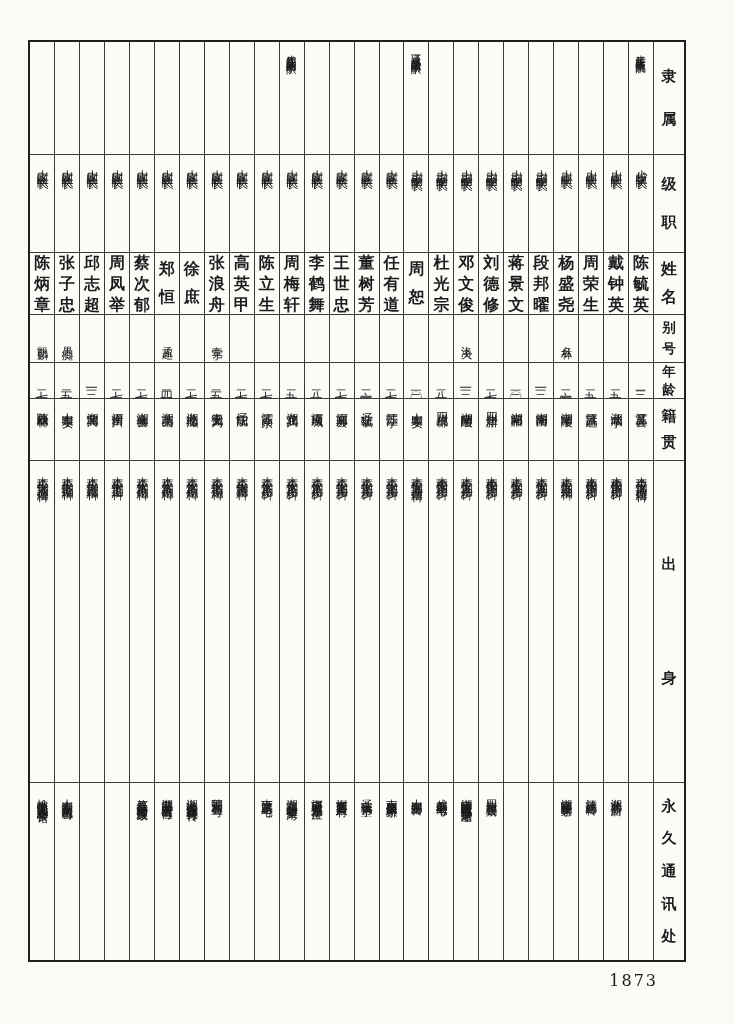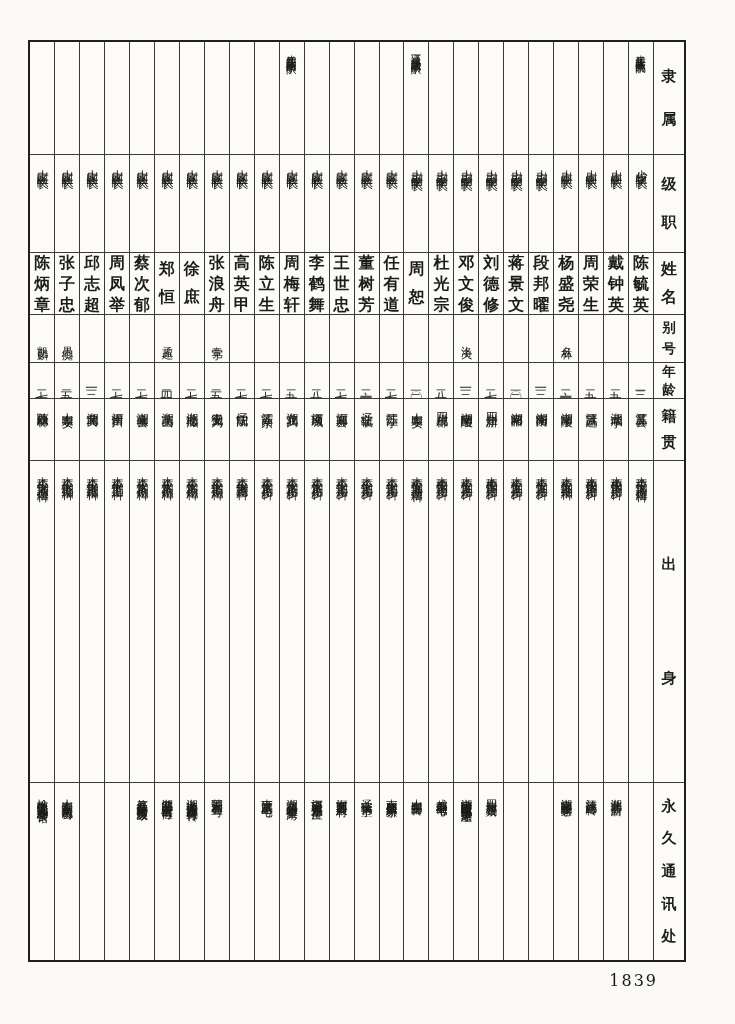--- a/index.html
+++ b/index.html
@@ -702,13 +702,13 @@
       </div>
       <div class="cell c-origin">
         <span class="vtext">本校十六期通信科</span>
       </div>
       <div class="cell c-addr">
         <span class="vtext">榆林中山北街天神庙巷李公馆</span>
       </div>
     </div>
   </div>
 
-<div class="page-number">1839</div>
+<div class="page-number">1873</div>
 
 </body></html>

